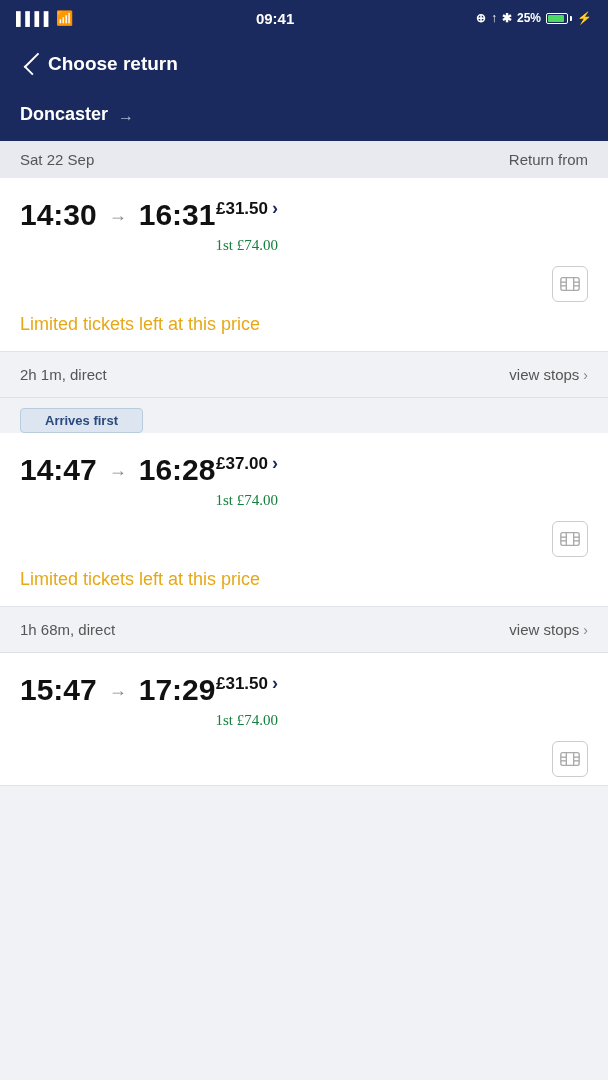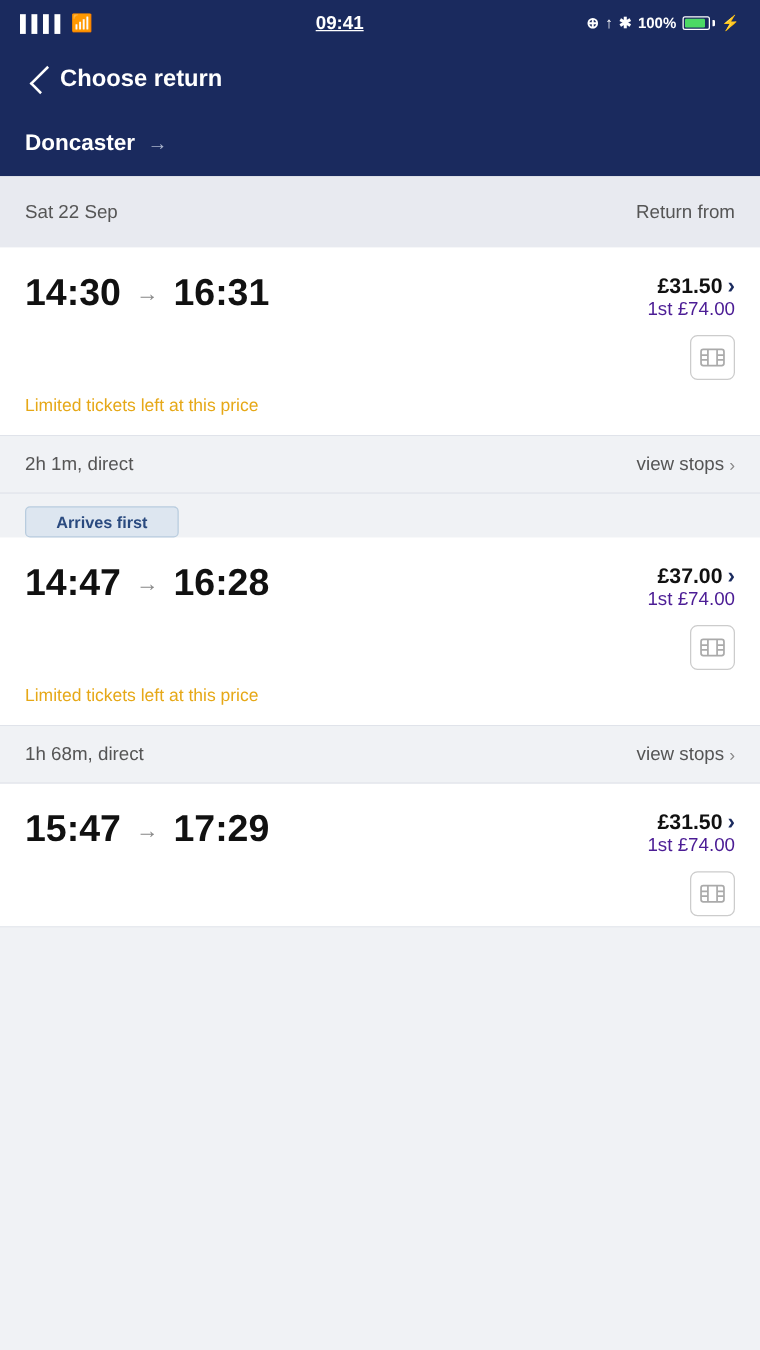--- a/index.html
+++ b/index.html
@@ -25,21 +25,20 @@
     .status-left {
       display: flex;
       align-items: center;
       gap: 4px;
       font-size: 13px;
       font-weight: 600;
     }
     .status-center {
       font-size: 15px;
       font-weight: 600;
-      text-decoration: underline;
     }
     .status-right {
       display: flex;
       align-items: center;
       gap: 5px;
       font-size: 12px;
       font-weight: 600;
     }
     .battery-icon {
       display: inline-flex;
@@ -117,35 +116,34 @@
       color: #aab4cc;
       font-size: 16px;
     }
 
     
     .date-bar {
       background: #e8eaf0;
       display: flex;
       justify-content: space-between;
       align-items: flex-start;
-      padding: 20px 20px;
+      padding: 10px 20px;
       font-size: 15px;
       color: #555;
     }
 
     
     .journey-card {
       background: white;
       border-bottom: 1px solid #e0e3ea;
     }
     .journey-main {
       padding: 20px 20px 8px;
       display: flex;
       align-items: flex-start;
-      justify-content: space-between;
     }
     .journey-times {
       display: flex;
       align-items: center;
       gap: 12px;
     }
     .time {
       font-size: 30px;
       font-weight: 700;
       color: #111;
@@ -168,22 +166,23 @@
       font-weight: 700;
       color: #111;
     }
     .price-chevron {
       color: #1a2a5e;
       font-size: 18px;
       font-weight: 700;
     }
     .price-first {
       font-size: 15px;
-      color: #4c1d95;
-      margin-top: 0;
+      color: #15803d;
+      margin-top: 18px;
+      font-family: Liberation Serif, serif;
     }
 
     .ticket-icon-row {
       display: flex;
       justify-content: flex-end;
       padding: 4px 20px 8px;
     }
     .ticket-icon {
       width: 36px;
       height: 36px;
@@ -191,21 +190,21 @@
       border-radius: 6px;
       display: flex;
       align-items: center;
       justify-content: center;
       color: #999;
       font-size: 18px;
     }
 
     .limited-tickets {
       padding: 4px 20px 16px;
-      font-size: 14px;
+      font-size: 18px;
       color: #e6a817;
       font-weight: 500;
     }
 
     
     .stops-bar {
       background: #f0f2f5;
       display: flex;
       justify-content: space-between;
       align-items: flex-start;
@@ -251,21 +250,21 @@
 <div class="status-bar">
   <div class="status-left">
     <span>▌▌▌▌</span>
     <span style="font-size:14px;">📶</span>
   </div>
   <div class="status-center">09:41</div>
   <div class="status-right">
     <span style="font-size:12px;">⊕</span>
     <span style="font-size:12px;">↑</span>
     <span style="font-size:12px;">✱</span>
-    <span>100%</span>
+    <span>25%</span>
     <div class="battery-icon">
       <div class="battery-body">
         <div class="battery-fill"></div>
       </div>
       <div class="battery-tip"></div>
     </div>
     <span style="color:#4cd964;font-size:12px;">⚡</span>
   </div>
 </div>
 

